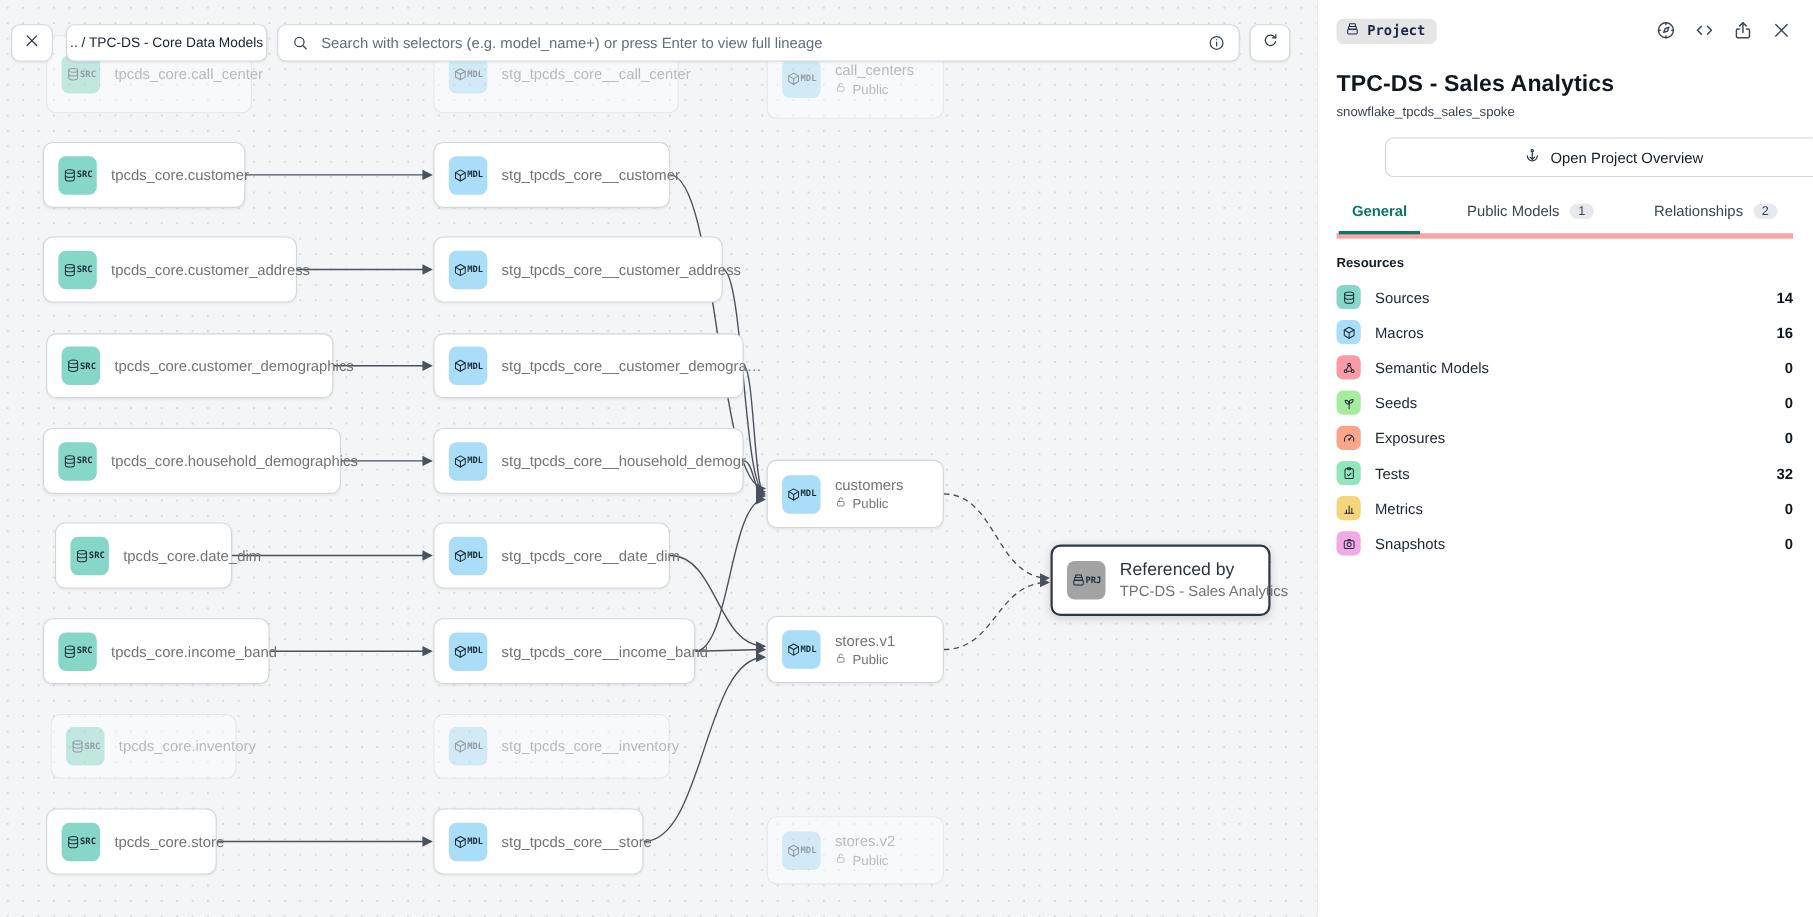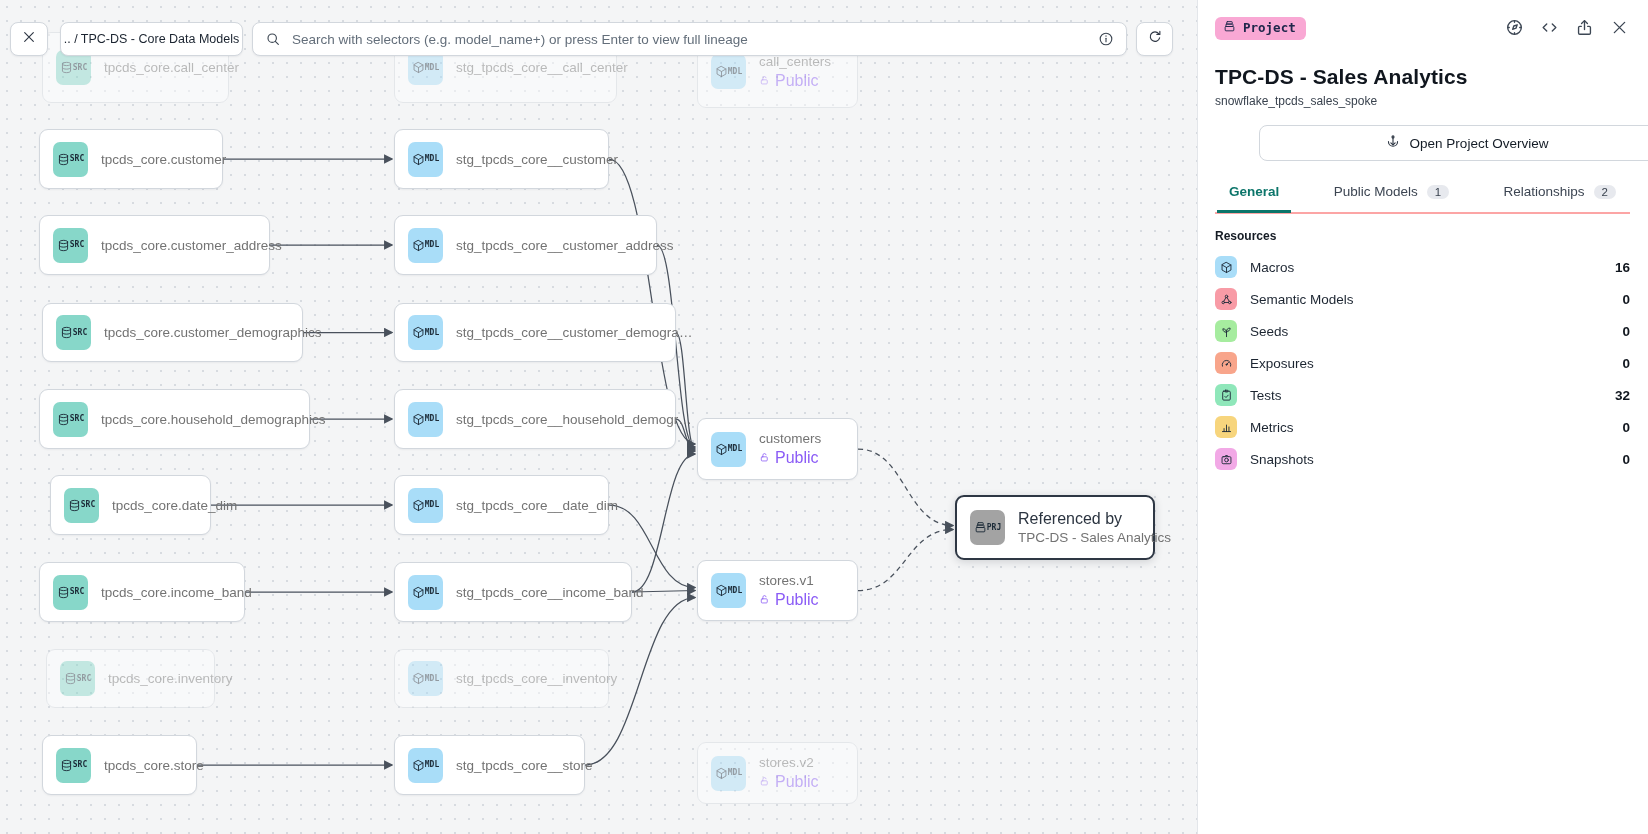--- a/index.html
+++ b/index.html
@@ -18,56 +18,56 @@
   .node.faded{opacity:.45;box-shadow:none;}
   .node.selected{border:2px solid #2e3744;box-shadow:0 2px 8px rgba(16,24,40,.16);}
   .badge{flex:0 0 auto;width:35px;height:35px;border-radius:7px;display:flex;flex-direction:row;
     align-items:center;justify-content:center;color:#1c2b38;}
   .badge svg{width:13px;height:13px;}
   .badge .bt{font-family:"DejaVu Sans Mono",monospace;font-size:8px;font-weight:700;
     color:#1c2b38;line-height:10px;}
   .ntxt{display:flex;flex-direction:column;justify-content:center;min-width:0;}
   .pre{font-size:16px;color:#2b3440;margin-bottom:2px;}
   .lbl{font-size:13.5px;color:#737373;white-space:nowrap;}
-  .tag{display:flex;align-items:center;gap:5px;font-size:16px;color:#8b5cf6;margin-top:3px;}
+  .tag{display:flex;align-items:center;gap:5px;font-size:12px;color:#737373;margin-top:3px;}
   .tag svg{width:11px;height:11px;}
 
   
   .tb{position:absolute;z-index:5;top:22px;box-sizing:border-box;background:#fff;
     border:1px solid #d2d7dd;border-radius:8px;height:34px;display:flex;align-items:center;
     justify-content:center;color:#2e3744;box-shadow:0 1px 2px rgba(16,24,40,.06);}
   .tb svg{width:16px;height:16px;}
   #btn-close{left:10px;width:38px;cursor:pointer;}
   #crumb{left:60px;width:183px;font-size:12.5px;color:#1b2430;cursor:pointer;}
   #searchbar{left:252px;width:875px;justify-content:flex-start;padding:0 12px;gap:9px;}
   #searchbar .sic{width:16px;height:16px;color:#3c4652;flex:0 0 auto;display:flex;}
   #searchbar input{flex:1;border:none;outline:none;font-size:13.5px;color:#1b2430;
     font-family:"Liberation Sans",sans-serif;background:transparent;}
   #searchbar input::placeholder{color:#636e7a;}
   #btn-refresh{left:1136px;width:37px;cursor:pointer;}
 
   
   .sidebar{position:absolute;left:1197px;top:0;width:451px;height:834px;background:#fff;
     border-left:1px solid #e3e6ea;box-sizing:border-box;padding:0 18px 0 17px;}
   .sb-top{display:flex;justify-content:space-between;align-items:center;margin-top:16px;height:24px;}
-  .pill{display:inline-flex;align-items:center;gap:7px;background:#f9a8d4;color:#20274b;
+  .pill{display:inline-flex;align-items:center;gap:7px;background:#e5e5e5;color:#20274b;
     border-radius:6px;padding:3px 10px 4px 8px;font-size:12.5px;font-weight:700;
     font-family:"DejaVu Sans Mono",monospace;}
   .pill svg{width:13px;height:13px;}
   .hicons{display:flex;gap:15px;align-items:center;}
   .hico{width:20px;height:20px;color:#3d4754;cursor:pointer;display:flex;}
   .hico svg{width:19px;height:19px;}
   .sb-title{margin:25px 0 0;font-size:21px;font-weight:700;color:#10161e;letter-spacing:.1px;}
   .sb-sub{margin-top:5px;font-size:12px;color:#39424e;}
   .ovw{margin-top:17px;width:100%;height:36px;display:flex;align-items:center;justify-content:center;
     gap:9px;background:#fff;border:1px solid #d2d7dd;border-radius:8px;font-size:13.5px;color:#141c26;
     cursor:pointer;font-family:"Liberation Sans",sans-serif;margin-left:44px;}
   .ovw svg{width:16px;height:16px;color:#2e3744;}
   .tabs{display:flex;justify-content:space-between;align-items:flex-end;margin-top:14px;
-    border-bottom:2px solid #fca5a5;padding:0 2px;text-align:right;}
+    border-bottom:5px solid #fca5a5;padding:0 2px;text-align:right;}
   .tab{display:flex;align-items:center;gap:9px;padding:9px 12px 11px;font-size:13.5px;color:#3c4552;
     border-bottom:3px solid transparent;margin-bottom:-1px;cursor:pointer;white-space:nowrap;}
   .tab.active{color:#0c756a;font-weight:700;border-bottom-color:#0c756a;}
   .tbadge{background:#e7e9ee;border-radius:10px;padding:1px 8px;font-size:11.5px;color:#39424e;font-weight:400;}
   .res-h{margin-top:15px;font-size:12px;font-weight:700;color:#141b24;}
   .res-list{margin-top:8px;}
   .res-row{display:flex;align-items:center;gap:13px;height:32px;cursor:pointer;}
   .ribox{width:22px;height:22px;border-radius:6px;display:flex;align-items:center;justify-content:center;
     color:#1f2c3a;flex:0 0 auto;}
   .ribox svg{width:13px;height:13px;}
@@ -515,20 +515,31 @@
         </div>
         <div class="tab">
           <span>Relationships</span>
           <span class="tbadge">2</span>
         </div>
       </div>
 
     <div class="res-h">Resources</div>
     <div class="res-list" id="reslist">
         <div class="res-row">
+          <span class="ribox" style="background:#87d7c9">
+            <svg viewBox="0 0 24 24" fill="none" stroke="currentColor" stroke-width="1.7" stroke-linecap="round" stroke-linejoin="round">
+              <ellipse cx="12" cy="5.5" rx="7.5" ry="3"></ellipse>
+              <path d="M4.5 5.5v6.5c0 1.7 3.4 3 7.5 3s7.5-1.3 7.5-3V5.5"></path>
+              <path d="M4.5 12v6.5c0 1.7 3.4 3 7.5 3s7.5-1.3 7.5-3V12"></path>
+            </svg>
+          </span>
+          <span class="res-label">Sources</span>
+          <span class="res-count">14</span>
+        </div>
+        <div class="res-row">
           <span class="ribox" style="background:#a9ddf8">
             <svg viewBox="0 0 24 24" fill="none" stroke="currentColor" stroke-width="1.7" stroke-linecap="round" stroke-linejoin="round">
               <path d="M12 2.7l8.2 4.6v9.4L12 21.3l-8.2-4.6V7.3z"></path>
               <path d="M3.8 7.3L12 12l8.2-4.7"></path>
               <path d="M12 12v9.3"></path>
             </svg>
           </span>
           <span class="res-label">Macros</span>
           <span class="res-count">16</span>
         </div>

